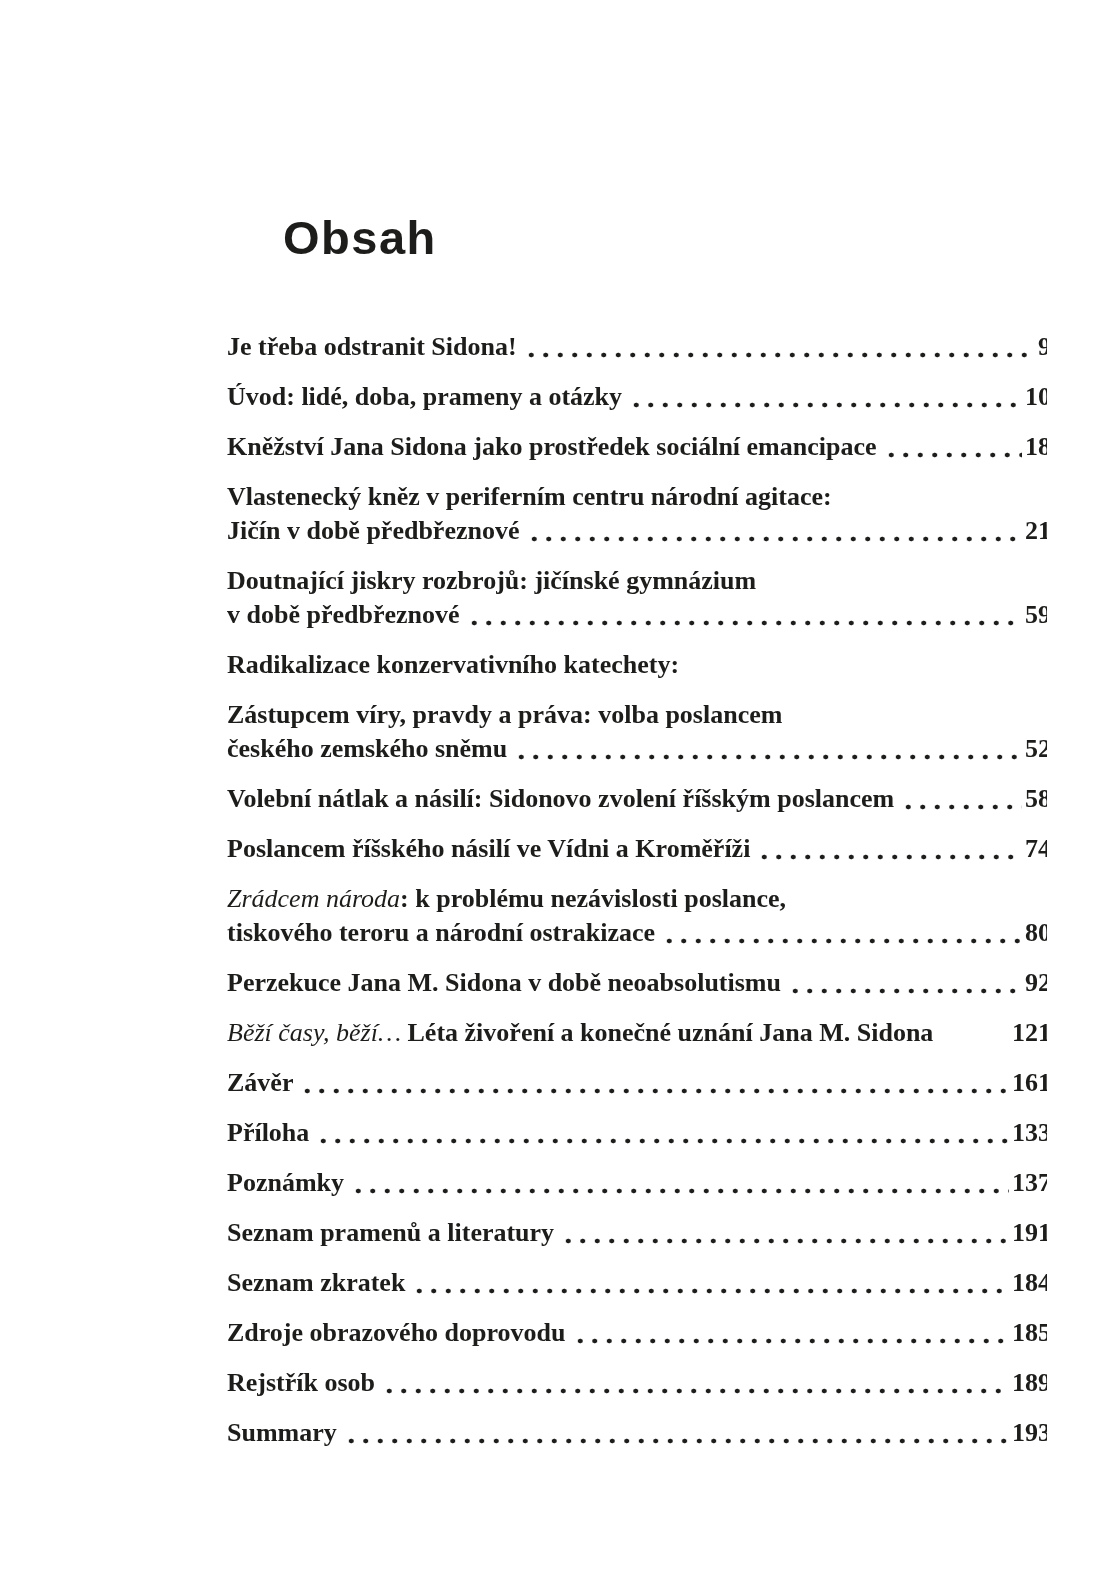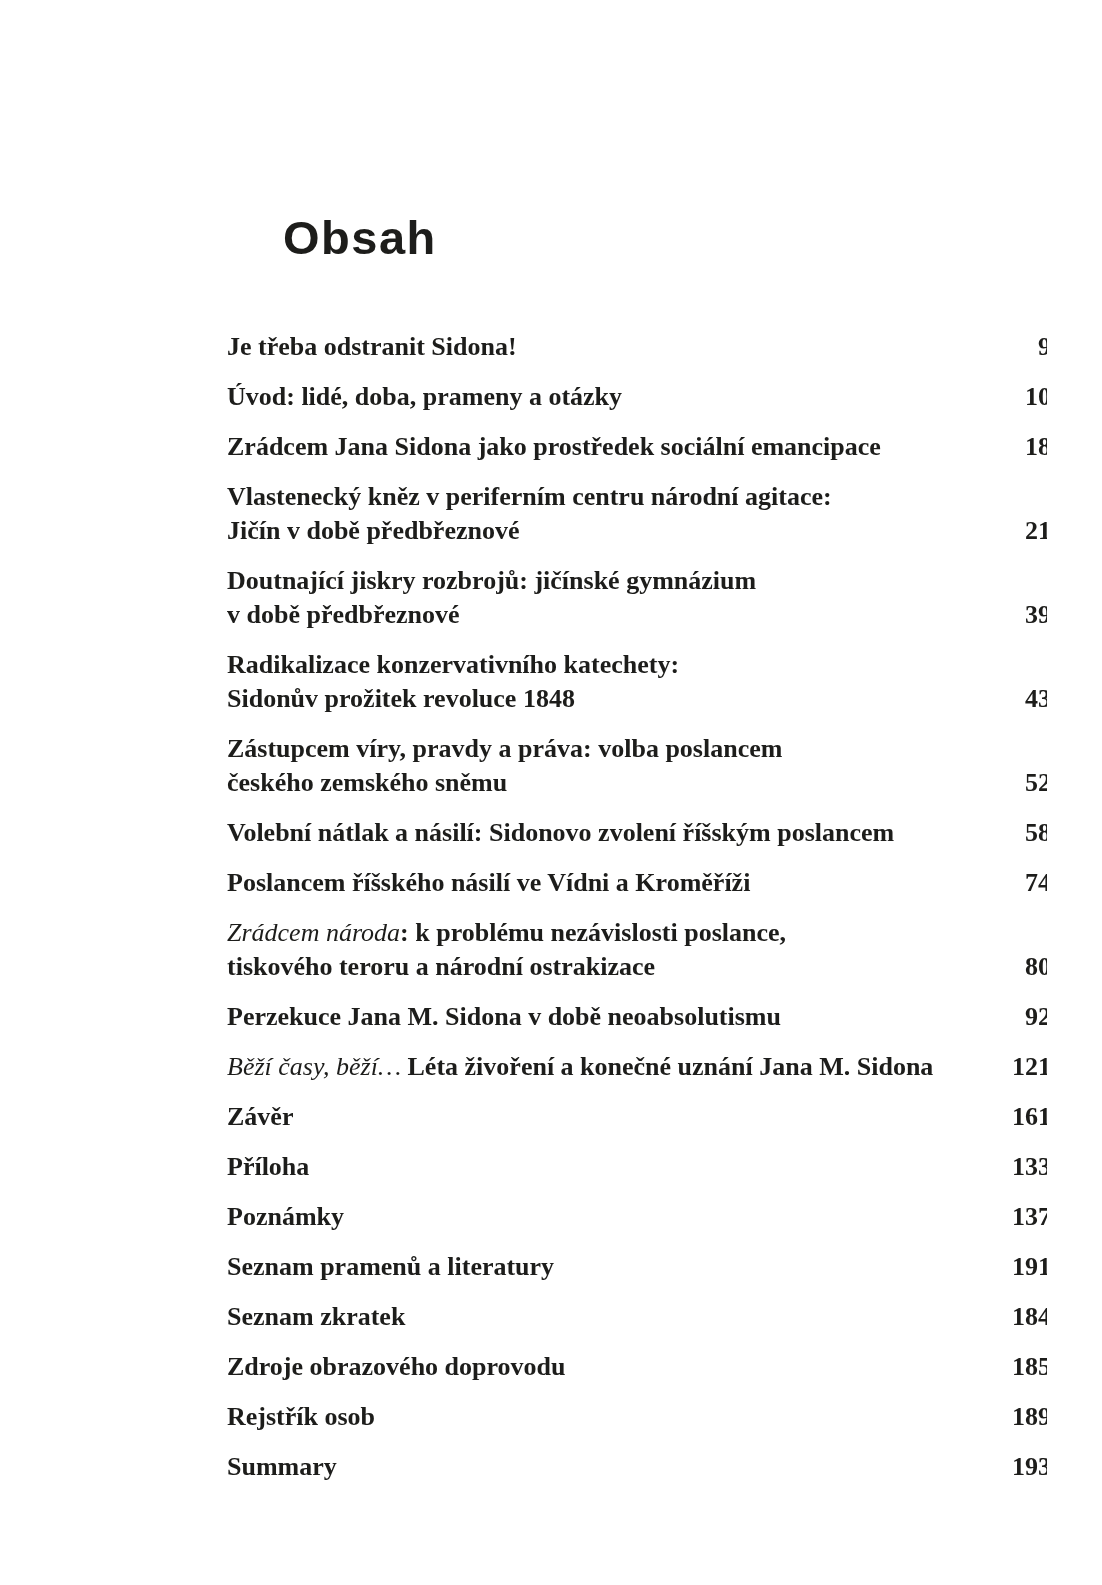--- a/index.html
+++ b/index.html
@@ -35,21 +35,20 @@
     font-weight: 700;
     font-size: 26px;
     color: var(--ink, #1d1d1b);
   }
   .entry {
     margin-bottom: 16px;
   }
   .line {
     line-height: 34px;
     white-space: pre;
-    align-items: flex-end;
   }
   .line.last {
     display: flex;
   }
   .txt {
     flex: 0 1 auto;
     white-space: pre;
   }
   .txt em {
     font-style: italic;
@@ -77,33 +76,32 @@
 <div class="page">
   <h1 class="title">Obsah</h1>
   <div class="toc">
       <div class="entry">
         <div class="line last"><span class="txt"><span>Je třeba odstranit Sidona!</span></span><span class="leader dots"></span><span class="pagenum">9</span></div>
       </div>
       <div class="entry">
         <div class="line last"><span class="txt"><span>Úvod: lidé, doba, prameny a otázky</span></span><span class="leader dots"></span><span class="pagenum">10</span></div>
       </div>
       <div class="entry">
-        <div class="line last"><span class="txt"><span>Zrádcem Jana Sidona jako prostředek sociální emancipace</span></span><span class="leader dots"></span><span class="pagenum">18</span></div>
+        <div class="line last"><span class="txt"><span>Kněžství Jana Sidona jako prostředek sociální emancipace</span></span><span class="leader dots"></span><span class="pagenum">18</span></div>
       </div>
       <div class="entry">
         <div class="line"><span class="txt"><span>Vlastenecký kněz v periferním centru národní agitace:</span></span></div>
         <div class="line last"><span class="txt"><span>Jičín v době předbřeznové</span></span><span class="leader dots"></span><span class="pagenum">21</span></div>
       </div>
       <div class="entry">
         <div class="line"><span class="txt"><span>Doutnající jiskry rozbrojů: jičínské gymnázium</span></span></div>
-        <div class="line last"><span class="txt"><span>v době předbřeznové</span></span><span class="leader dots"></span><span class="pagenum">39</span></div>
+        <div class="line last"><span class="txt"><span>v době předbřeznové</span></span><span class="leader dots"></span><span class="pagenum">59</span></div>
       </div>
       <div class="entry">
         <div class="line"><span class="txt"><span>Radikalizace konzervativního katechety:</span></span></div>
-        <div class="line last"><span class="txt"><span>Sidonův prožitek revoluce 1848</span></span><span class="leader dots"></span><span class="pagenum">43</span></div>
       </div>
       <div class="entry">
         <div class="line"><span class="txt"><span>Zástupcem víry, pravdy a práva: volba poslancem</span></span></div>
         <div class="line last"><span class="txt"><span>českého zemského sněmu</span></span><span class="leader dots"></span><span class="pagenum">52</span></div>
       </div>
       <div class="entry">
         <div class="line last"><span class="txt"><span>Volební nátlak a násilí: Sidonovo zvolení říšským poslancem</span></span><span class="leader dots"></span><span class="pagenum">58</span></div>
       </div>
       <div class="entry">
         <div class="line last"><span class="txt"><span>Poslancem říšského násilí ve Vídni a Kroměříži</span></span><span class="leader dots"></span><span class="pagenum">74</span></div>

